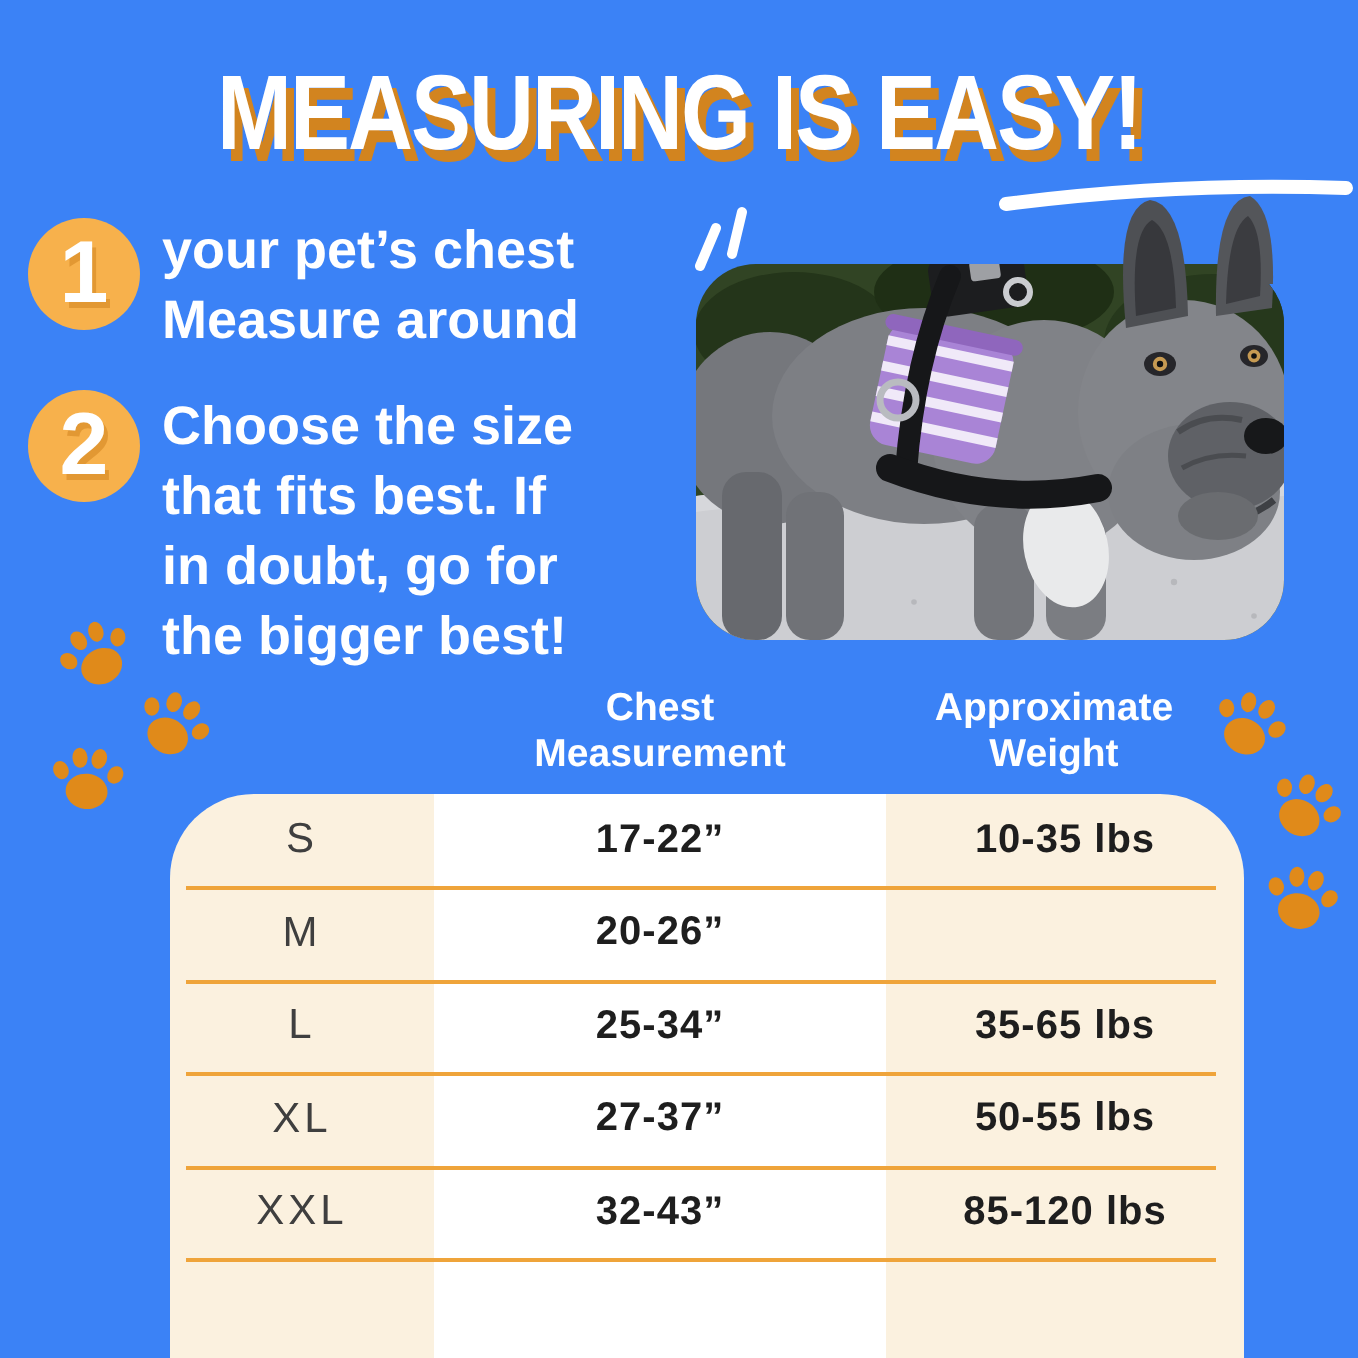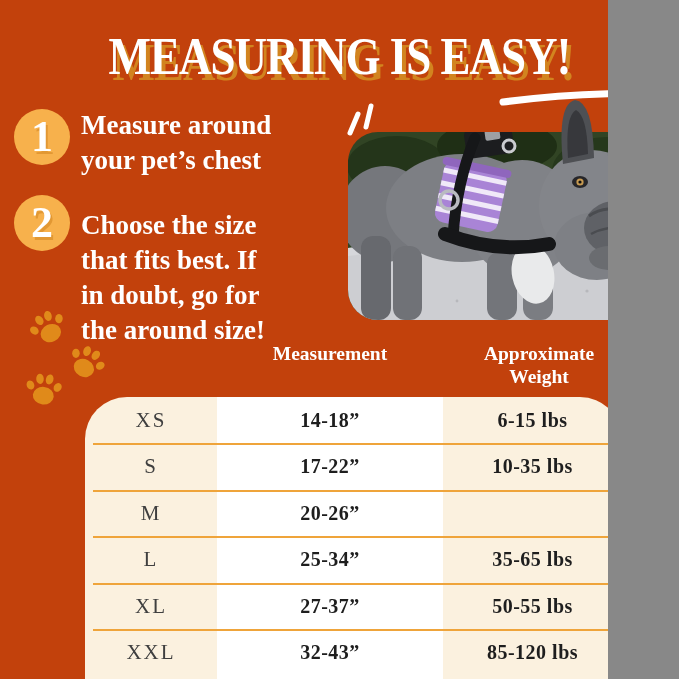--- a/index.html
+++ b/index.html
@@ -1,19 +1,19 @@
 <!DOCTYPE html>
 <html><head>
 <meta charset="utf-8">
 <style>
   html,body{margin:0;padding:0;background:#888;}
   .canvas{
-    position:relative;width:608px;height:679px;overflow:hidden;
-    background:#c2410c;
-    font-family:Liberation Serif, serif;
+    position:relative;width:679px;height:679px;overflow:hidden;
+    background:#3b82f6;
+    font-family:Liberation Sans, sans-serif;
   }
   
   .title{
     position:absolute;left:0;top:26px;width:679px;text-align:center;
     font-size:45px;font-weight:bold;letter-spacing:-1px;color:#fff;
     text-shadow:4px 5px 0 #D2841F;
     transform:scaleY(1.18);transform-origin:top center;white-space:nowrap;
   }
   
   .step-circle{
@@ -24,39 +24,39 @@
     font-size:44px;font-weight:bold;color:#fff;line-height:1;
     text-shadow:2px 3px 0 rgba(210,132,31,.55);
   }
   .circle-1{left:14px;top:109px;}
   .circle-2{left:14px;top:195px;}
   .step-text{
     position:absolute;left:81px;color:#fff;font-weight:bold;
     font-size:27px;line-height:35px;white-space:nowrap;
   }
   .step-text-1{top:108px;}
-  .step-text-2{top:208px;}
+  .step-text-2{top:196px;}
   
   .paw{position:absolute;width:42px;height:42px;color:#E08A1A;}
   .paw svg{width:100%;height:100%;display:block;}
   .paw-l1{left:27px;top:306px;transform:rotate(-25deg);}
   .paw-l2{left:66px;top:341px;transform:rotate(28deg);}
   .paw-l3{left:23px;top:368px;transform:rotate(6deg);}
   .paw-r1{left:604px;top:341px;transform:rotate(24deg);}
   .paw-r2{left:632px;top:382px;transform:rotate(30deg);}
   .paw-r3{left:630px;top:428px;transform:rotate(14deg);}
   
   .photo-scene{position:absolute;left:337px;top:86px;width:342px;height:244px;}
   
   .thead{
     position:absolute;top:343px;width:210px;text-align:center;color:#fff;
     font-weight:bold;font-size:19.5px;line-height:22.5px;
   }
   .thead-chest{left:225px;}
-  .thead-weight{left:434px;}
+  .thead-weight{left:422px;}
   
   .table-card{
     position:absolute;left:85px;top:397px;width:537px;height:282px;
     background:#FBF1DF;border-radius:42px 42px 0 0;overflow:hidden;
   }
   .col-stripe{position:absolute;left:132px;top:0;width:226px;height:100%;background:#fff;}
   .trow{position:relative;display:flex;height:46.5px;align-items:center;}
   .cell{display:flex;align-items:center;justify-content:center;}
   .cell.size{width:132px;font-size:21px;color:#3f3f3f;letter-spacing:2px;font-weight:normal;}
   .cell.chest{width:226px;font-size:20px;font-weight:bold;color:#1e1e1e;letter-spacing:.5px;}
@@ -112,32 +112,32 @@
         <use href="#paw-shape"></use>
       </svg>
     </div>
 
   <div class="title">MEASURING IS EASY!</div>
 
   <div class="step-circle circle-1">
     <span class="num">1</span>
   </div>
   <div class="step-text step-text-1">
+    <div>your pet’s chest</div>
     <div>Measure around</div>
-    <div>your pet’s chest</div>
   </div>
 
   <div class="step-circle circle-2">
     <span class="num">2</span>
   </div>
   <div class="step-text step-text-2">
     <div>Choose the size</div>
     <div>that fits best. If</div>
     <div>in doubt, go for</div>
-    <div>the around size!</div>
+    <div>the bigger best!</div>
   </div>
 
   <div class="photo-scene">
     <svg viewBox="0 0 342 244" width="342" height="244">
       <defs>
         <clipPath id="photoClip">
           <rect x="11" y="46" width="294" height="188" rx="30"></rect>
         </clipPath>
         <clipPath id="dogClip">
           <rect x="11" y="46" width="294" height="188" rx="30"></rect>
@@ -220,35 +220,31 @@
       </g>
 
       <path d="M166,16 Q251,5 336,8" stroke="#fff" stroke-width="7" fill="none" stroke-linecap="round"></path>
 
       <path d="M13,47 L21,28" stroke="#fff" stroke-width="5" stroke-linecap="round"></path>
       <path d="M29,41 L34,20" stroke="#fff" stroke-width="5" stroke-linecap="round"></path>
     </svg>
   </div>
 
   <div class="thead thead-chest">
+    <div>Chest</div>
     <div>Measurement</div>
   </div>
   <div class="thead thead-weight">
     <div>Approximate</div>
     <div>Weight</div>
   </div>
 
   <div class="table-card">
     <div class="col-stripe"></div>
 
-    <div class="trow">
-      <div class="cell size">XS</div>
-      <div class="cell chest">14-18”</div>
-      <div class="cell weight">6-15 lbs</div>
-    </div>
     <div class="trow">
       <div class="cell size">S</div>
       <div class="cell chest">17-22”</div>
       <div class="cell weight">10-35 lbs</div>
     </div>
     <div class="trow">
       <div class="cell size">M</div>
       <div class="cell chest">20-26”</div>
     </div>
     <div class="trow">

